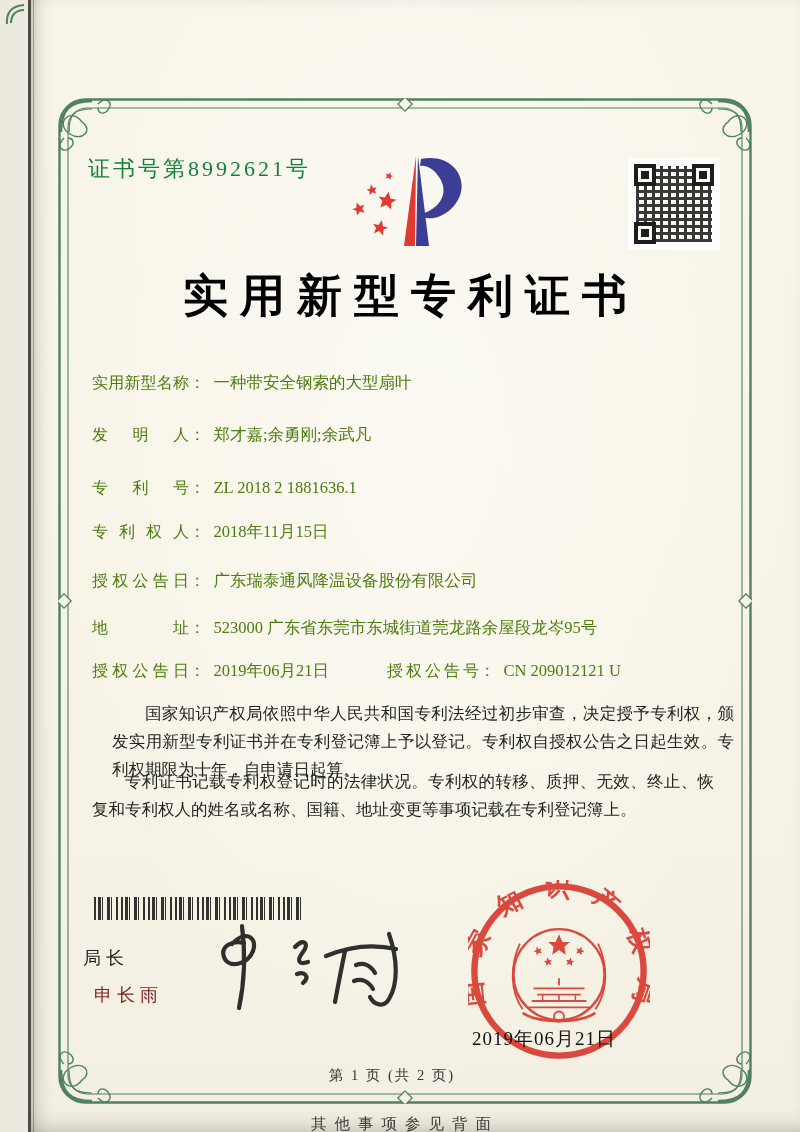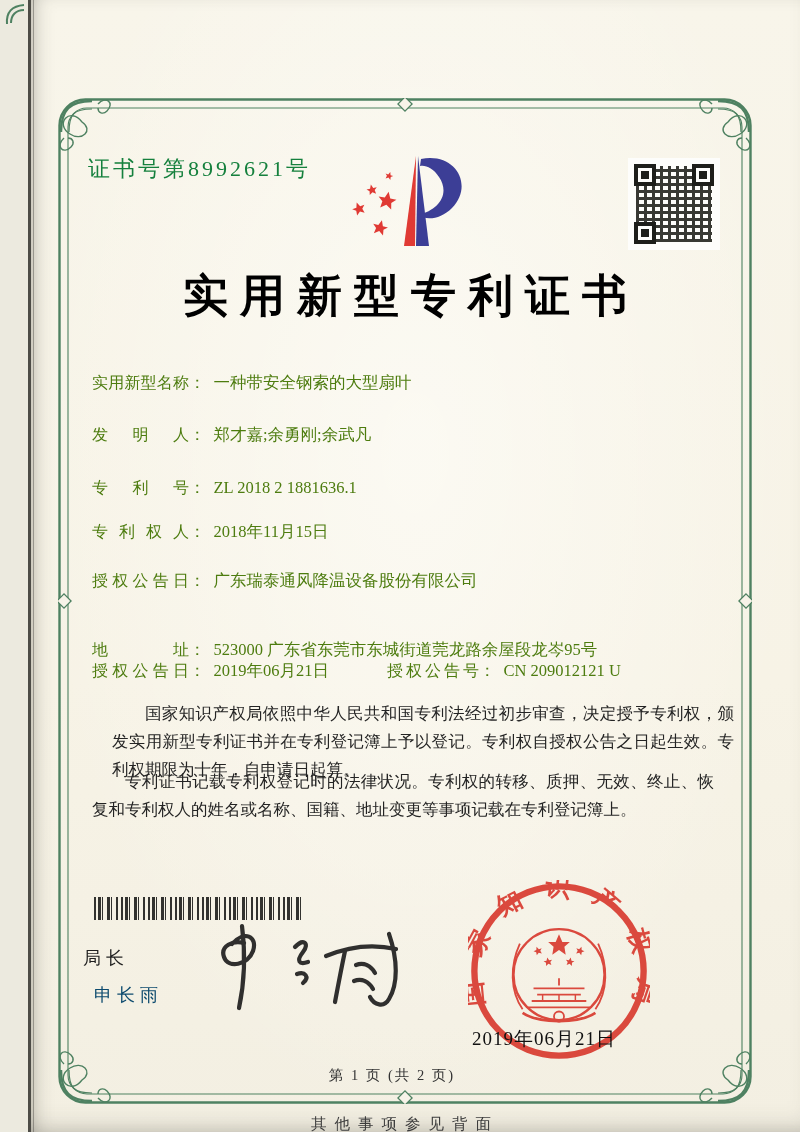--- a/index.html
+++ b/index.html
@@ -32,38 +32,38 @@
      opacity:.9;}
   .finder{position:absolute;width:22px;height:22px;border:4px solid #1d1e1a;background:#fdfdfb;box-sizing:border-box;}
   .finder::after{content:"";position:absolute;left:3px;top:3px;width:8px;height:8px;background:#1d1e1a;}
   .f-tl{left:6px;top:6px;} .f-tr{right:6px;top:6px;} .f-bl{left:6px;bottom:6px;}
   #title{position:absolute;left:58px;top:266px;width:694px;text-align:center;
      font-size:45px;font-weight:700;letter-spacing:12px;text-indent:12px;color:#000000;}
   
   .row{position:absolute;left:92px;font-size:16.5px;white-space:nowrap;color:#4d7c0f;}
   .flabel{display:inline-block;width:97px;text-align:justify;text-align-last:justify;font-size:16px;vertical-align:bottom;}
   .colon{margin-right:8px;}
-  .r0{top:372px;} .r1{top:424px;} .r2{top:477px;} .r3{top:521px;} .r4{top:570px;} .r5{top:617px;margin-top:22px;} .r6{top:660px;}
+  .r0{top:372px;} .r1{top:424px;} .r2{top:477px;} .r3{top:521px;} .r4{top:570px;} .r5{top:617px;} .r6{top:660px;}
   .grant2{margin-left:58px;}
   .grant2 .flabel{width:92px;}
   
   .para{position:absolute;left:92px;width:622px;font-size:16.5px;line-height:28px;
      text-align:justify;text-indent:2em;color:#242424;}
   .p1{top:700px;margin-left:20px;} .p2{top:768px;}
   
   #barcode{position:absolute;left:94px;top:897px;width:207px;height:23px;opacity:.88;
      background:repeating-linear-gradient(90deg,
        #181816 0 2px, transparent 2px 4px,
        #181816 4px 7px, transparent 7px 8px,
        #181816 8px 9px, transparent 9px 13px,
        #181816 13px 16px, transparent 16px 17px,
        #181816 17px 18px, transparent 18px 22px,
        #181816 22px 24px, transparent 24px 27px);}
   #signer-title{position:absolute;left:83px;top:946px;font-size:18px;letter-spacing:5px;color:#1f1f1f;}
-  #signer-name{position:absolute;left:94px;top:983px;font-size:18px;letter-spacing:5px;color:#0c4a6e;}
+  #signer-name{position:absolute;left:94px;top:983px;font-size:18px;letter-spacing:5px;color:#7f1d1d;}
   #signature{position:absolute;left:198px;top:920px;width:228px;height:102px;}
   #seal{position:absolute;left:468px;top:880px;width:182px;height:182px;opacity:.9;}
   #seal-date{position:absolute;left:472px;top:1026px;font-size:19px;letter-spacing:1px;color:#111;z-index:5;}
   #pageno{position:absolute;left:58px;top:1066px;width:668px;text-align:center;font-size:14.5px;letter-spacing:2px;color:#333;}
   #backnote{position:absolute;left:58px;top:1114px;width:694px;text-align:center;font-size:15.5px;letter-spacing:8px;color:#3c3c3c;}
   #corner-artifact{position:absolute;left:4px;top:2px;width:26px;height:26px;}
 </style>
 </head>
 <body>
 

